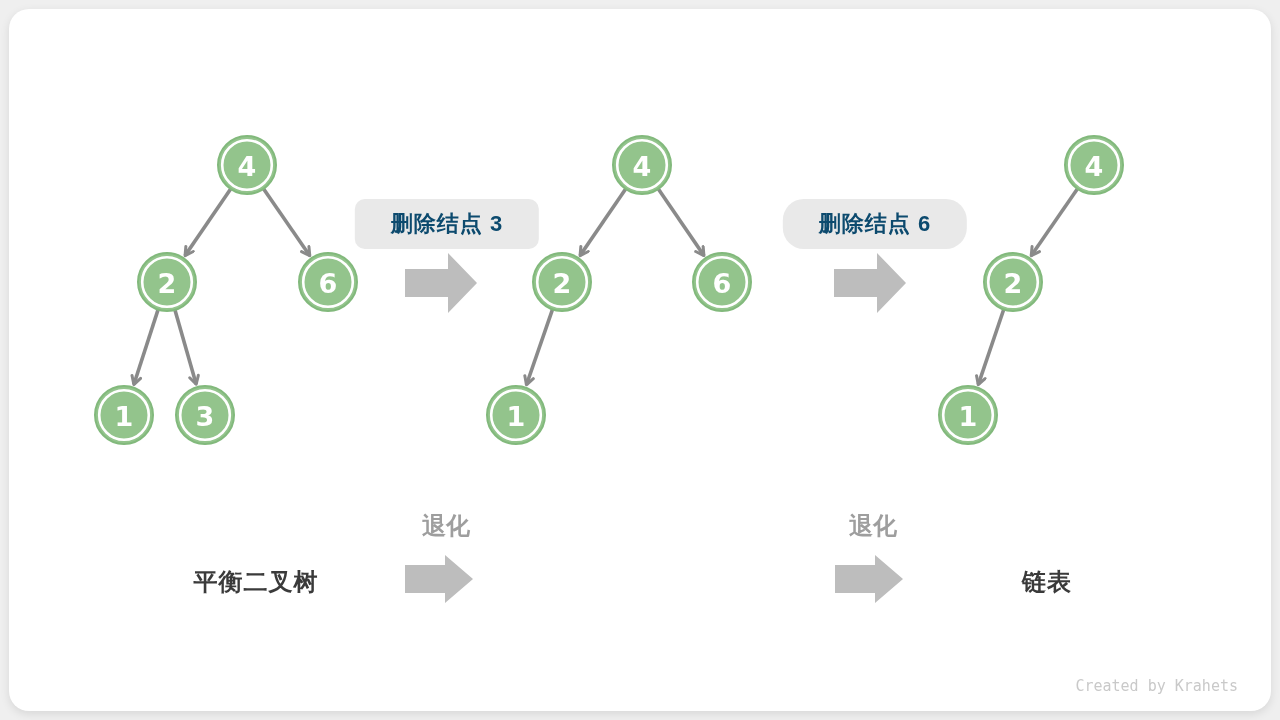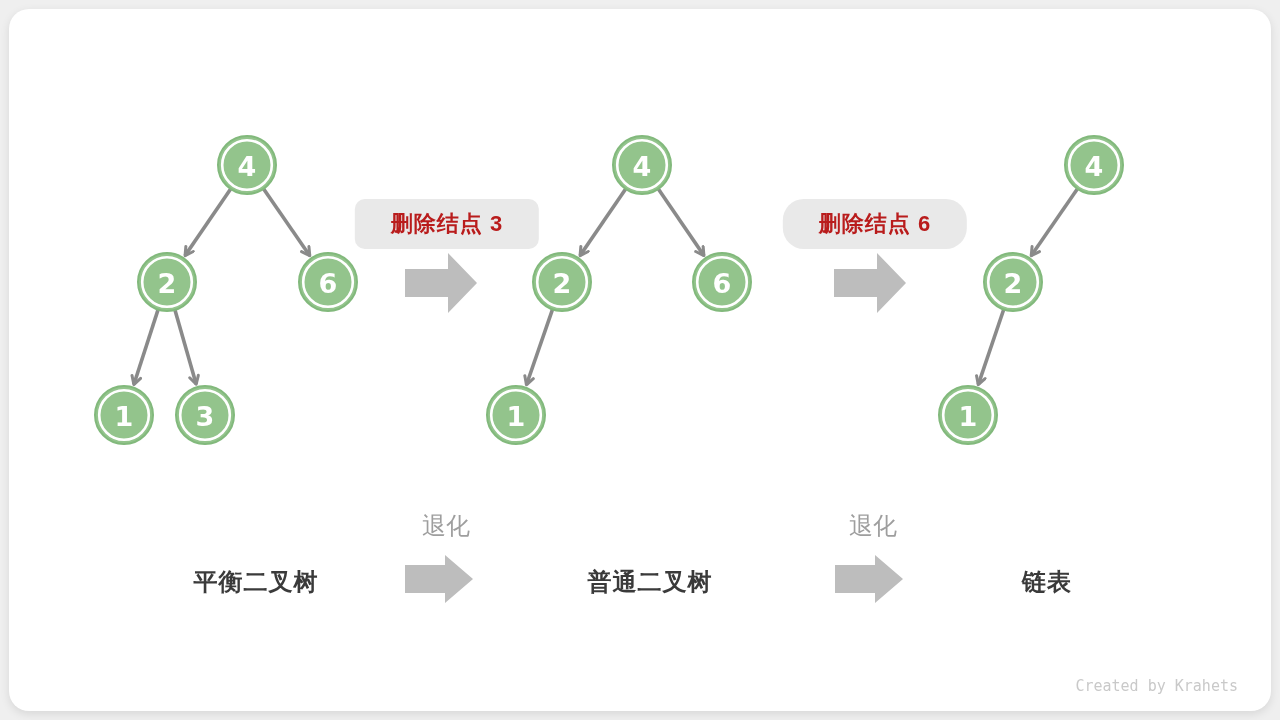--- a/index.html
+++ b/index.html
@@ -30,35 +30,35 @@
     position: absolute;
     left: -9px;  
     top: -9px;
     width: 1280px;
     height: 720px;
   }
   .step-label {
     position: absolute;
     transform: translate(-50%, -50%);
     background: #e9e9e9;
-    color: #b91c1c;
+    color: #0c4a6e;
     font-size: 22px;
     font-weight: bold;
     line-height: 1;
     padding: 14px 36px;
     border-radius: 10px;
     white-space: nowrap;
     letter-spacing: 1px;
   }
   .degrade-label {
     position: absolute;
     transform: translate(-50%, -50%);
     color: #9e9e9e;
     font-size: 24px;
-    font-weight: normal;
+    font-weight: bold;
     white-space: nowrap;
   }
   .caption {
     position: absolute;
     transform: translate(-50%, -50%);
     color: #3a3a3a;
     font-size: 24px;
     font-weight: bold;
     white-space: nowrap;
     letter-spacing: 1px;
@@ -167,18 +167,17 @@
         <polygon points="835,565 875,565 875,555 903,579 875,603 875,593 835,593" fill="#bdbdbd"></polygon>
       </svg>
 
     <div class="step-label" style="left:438px; top:215px;">删除结点  3</div>
     <div class="step-label" style="left:866px; top:215px;border-radius:21px;">删除结点  6</div>
 
     <div class="degrade-label" style="left:437px; top:517px;">退化</div>
     <div class="degrade-label" style="left:864px; top:517px;">退化</div>
 
     <div class="caption" style="left:247px; top:573px;">平衡二叉树</div>
-    <div class="caption" style="left:641px; top:573px;">普通二叉树</div>
     <div class="caption" style="left:1030px; top:573px;margin-left:8px;">链表</div>
 
     <div class="watermark">Created by Krahets</div>
   </div>
 </div>
 
 </body></html>

